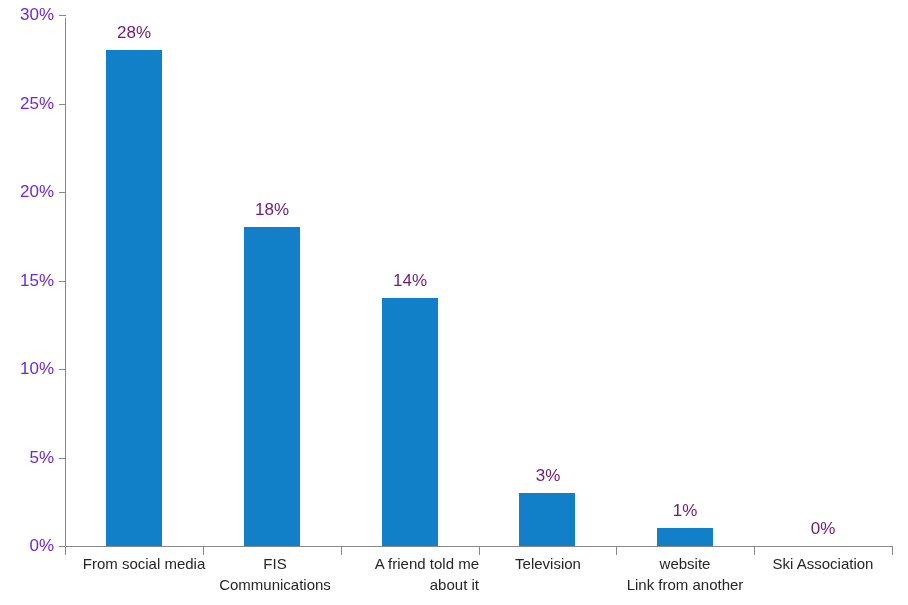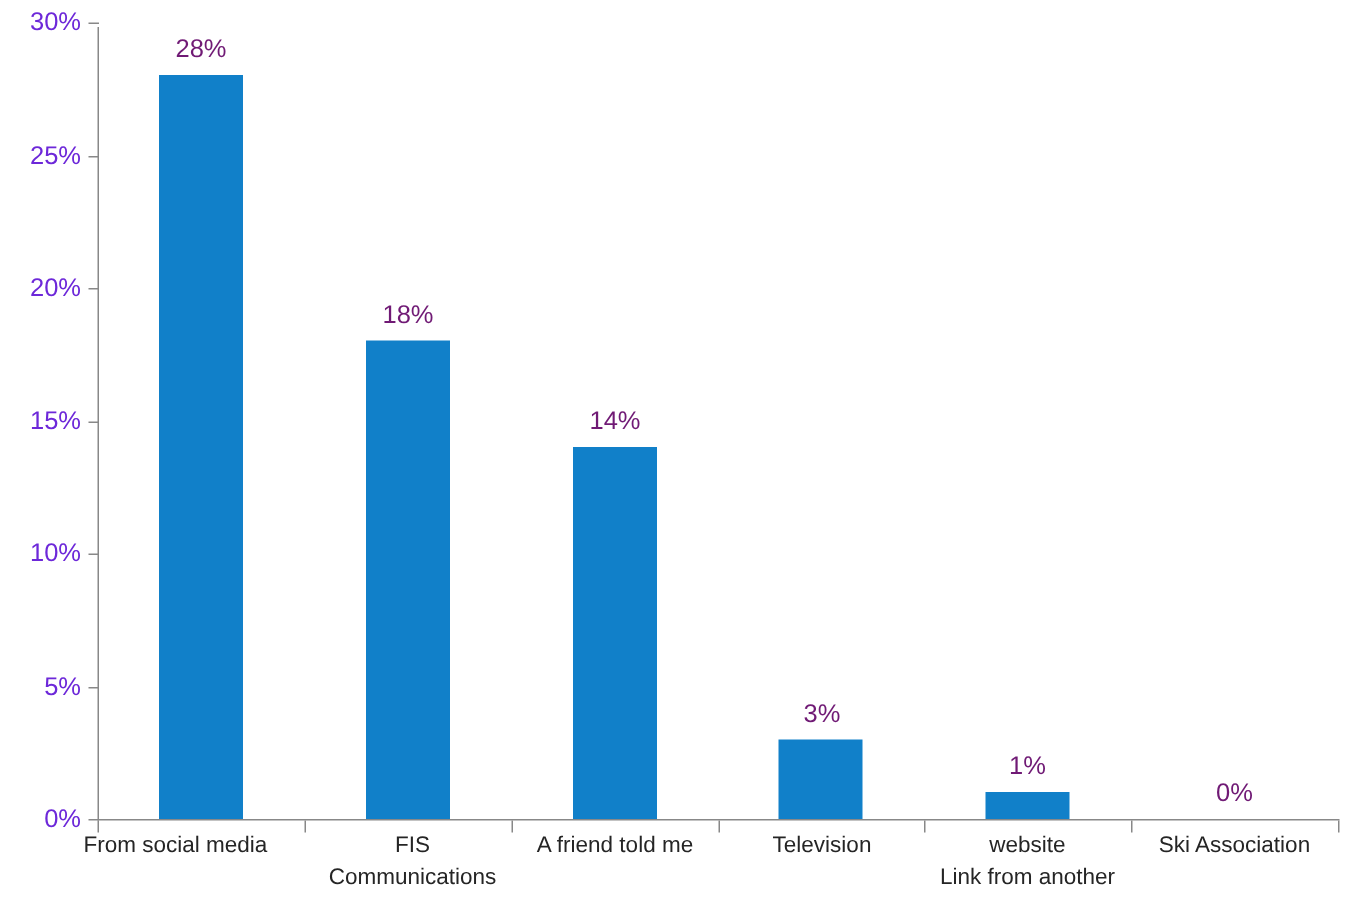--- a/index.html
+++ b/index.html
@@ -134,28 +134,29 @@
       <div class="bar" style="left: 382px; top: 298px; width: 56px; height: 248px; bottom: auto; background: rgb(17, 128, 201);"></div>
       <div class="bar-value" style="left: 341px; width: 138px; top: 272px;">14%</div>
       <div class="bar" style="left: 519px; top: 493px; width: 56px; height: 53px; bottom: auto; background: rgb(17, 128, 201);"></div>
       <div class="bar-value" style="left: 479px; width: 138px; top: 467px;">3%</div>
       <div class="bar" style="left: 657px; top: 528px; width: 56px; height: 18px; bottom: auto; background: rgb(17, 128, 201);"></div>
       <div class="bar-value" style="left: 616px; width: 138px; top: 502px;">1%</div>
       <div class="bar-value" style="left: 754px; width: 138px; top: 520px;">0%</div>
     </div>
 
   <div id="cat-labels">
-      <div class="cat-label" style="left: 48px; width: 138px;">
+      <div class="cat-label" style="left: 75px; width: 138px;">
         <span>From social media</span>
       </div>
       <div class="cat-label" style="left: 206px; width: 138px;">
         <span>FIS Communications</span>
       </div>
-      <div class="cat-label" style="left: 341px; width: 138px;">
+      <div class="cat-label" style="left: 341px; width: 138px; text-align: right;">
         <span>A friend told me</span>
+        <span>about it</span>
       </div>
       <div class="cat-label" style="left: 479px; width: 138px;">
         <span>Television</span>
       </div>
       <div class="cat-label" style="left: 616px; width: 138px;">
         <span>website</span>
         <span>Link from another</span>
       </div>
       <div class="cat-label" style="left: 754px; width: 138px;">
         <span>Ski Association</span>

